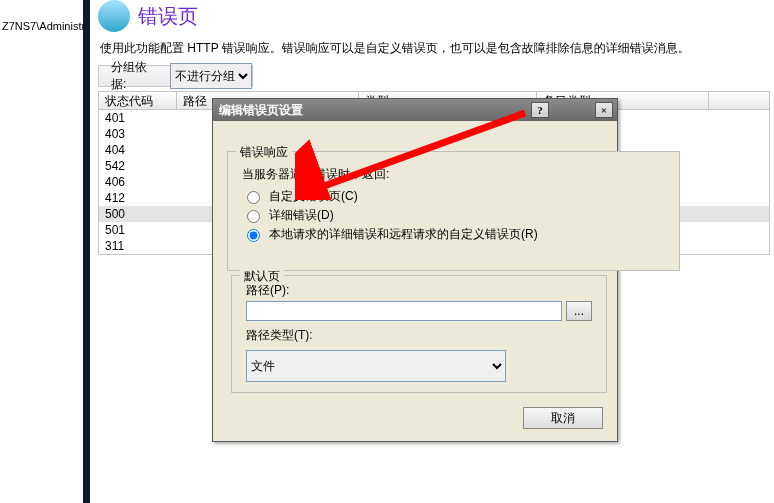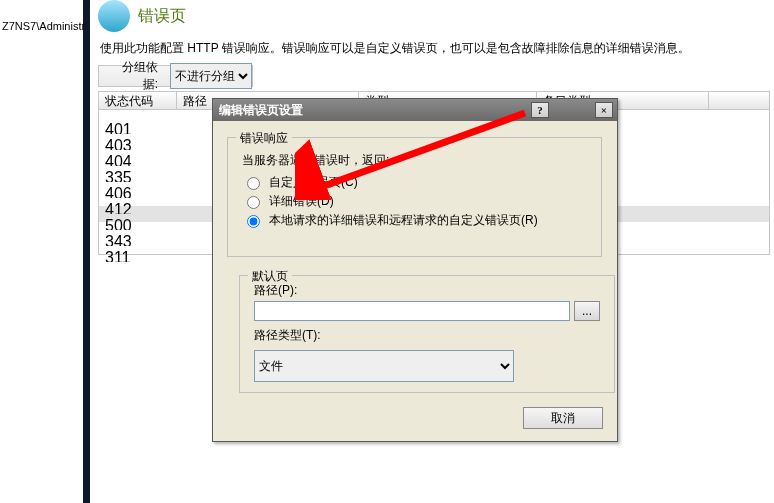--- a/index.html
+++ b/index.html
@@ -41,36 +41,36 @@
     gap: 8px;
     padding-top: 0;
   }
   .globe {
     width: 32px; height: 32px;
     border-radius: 50%;
     background: linear-gradient(180deg,#a7e3ff,#2fa6cc);
     position: relative;
   }
   .title {
-    font-size: 16px;
-    color: #4d7c0f;
+    font-size: 20px;
+    color: #6d28d9;
   }
   .desc {
     margin: 8px 0 8px 2px;
     font-size: 12px;
   }
   .toolbar {
     display: flex;
     align-items: center;
     height: 22px;
     background: linear-gradient(#f6f6f6,#eaeaea);
     border: 1px solid #c6c6c6;
     width: 155px;
   }
-  .toolbar .lbl { padding: 0 12px; text-align: right; }
+  .toolbar .lbl { padding: 0 12px; }
   .toolbar select {
     font-size: 12px;
     height: 26px;
     border: 1px solid #7f9db9;
   }
   .grid {
     margin-top: 4px;
     border: 1px solid #c6c6c6;
     width: 672px;
     position: relative;
@@ -92,21 +92,21 @@
   .c1 { width: 182px; }
   .c2 { width: 178px; }
   .c3 { width: 172px; }
   .grid-rows { }
   .gr {
     display: flex;
     height: 16px;
     line-height: 16px;
   }
   .gr.sel { background: #e3e3e3; }
-  .gc { padding: 12px 6px; font-size: 16px; overflow: hidden; }
+  .gc { padding: 0 6px; font-size: 12px; overflow: hidden; }
 
   
   .dialog {
     position: absolute;
     left: 212px; top: 98px;
     width: 406px; height: 344px;
     border: 1px solid #5a5a5a;
     background: #ece9d8;
     box-shadow: 2px 2px 3px rgba(0,0,0,.3);
     z-index: 50;
@@ -136,22 +136,22 @@
     border: 1px solid #bfbfbf;
     background: #ece9d8;
   }
   .groupbox .legend {
     position: absolute;
     top: -8px; left: 8px;
     background: #ece9d8;
     padding: 0 4px;
     font-size: 12px;
   }
-  .gb1 { left: 14px; top: 38px; width: 375px; height: 120px; }
-  .gb2 { left: 26px; top: 176px; width: 376px; height: 118px; }
+  .gb1 { left: 14px; top: 52px; width: 453px; height: 120px; }
+  .gb2 { left: 18px; top: 176px; width: 376px; height: 118px; }
 
   .radio-row {
     display: flex;
     align-items: flex-start;
     gap: 6px;
     margin: 4px 0 4px 14px;
     font-size: 12px;
   }
   .radio-row input { margin-top: 2px; }
   .radio-row label { line-height: 14px; }
@@ -234,33 +234,33 @@
         <div class="gr">
           <div class="gc c0">401</div>
         </div>
         <div class="gr">
           <div class="gc c0">403</div>
         </div>
         <div class="gr">
           <div class="gc c0">404</div>
         </div>
         <div class="gr">
-          <div class="gc c0">335</div>
+          <div class="gc c0">542</div>
         </div>
         <div class="gr">
           <div class="gc c0">406</div>
         </div>
         <div class="gr">
           <div class="gc c0">412</div>
         </div>
         <div class="gr sel">
           <div class="gc c0">500</div>
         </div>
         <div class="gr">
-          <div class="gc c0">343</div>
+          <div class="gc c0">501</div>
         </div>
         <div class="gr">
           <div class="gc c0">311</div>
         </div>
       </div>
   </div>
 </div>
 
 <div class="dialog">
   <div class="titlebar">

